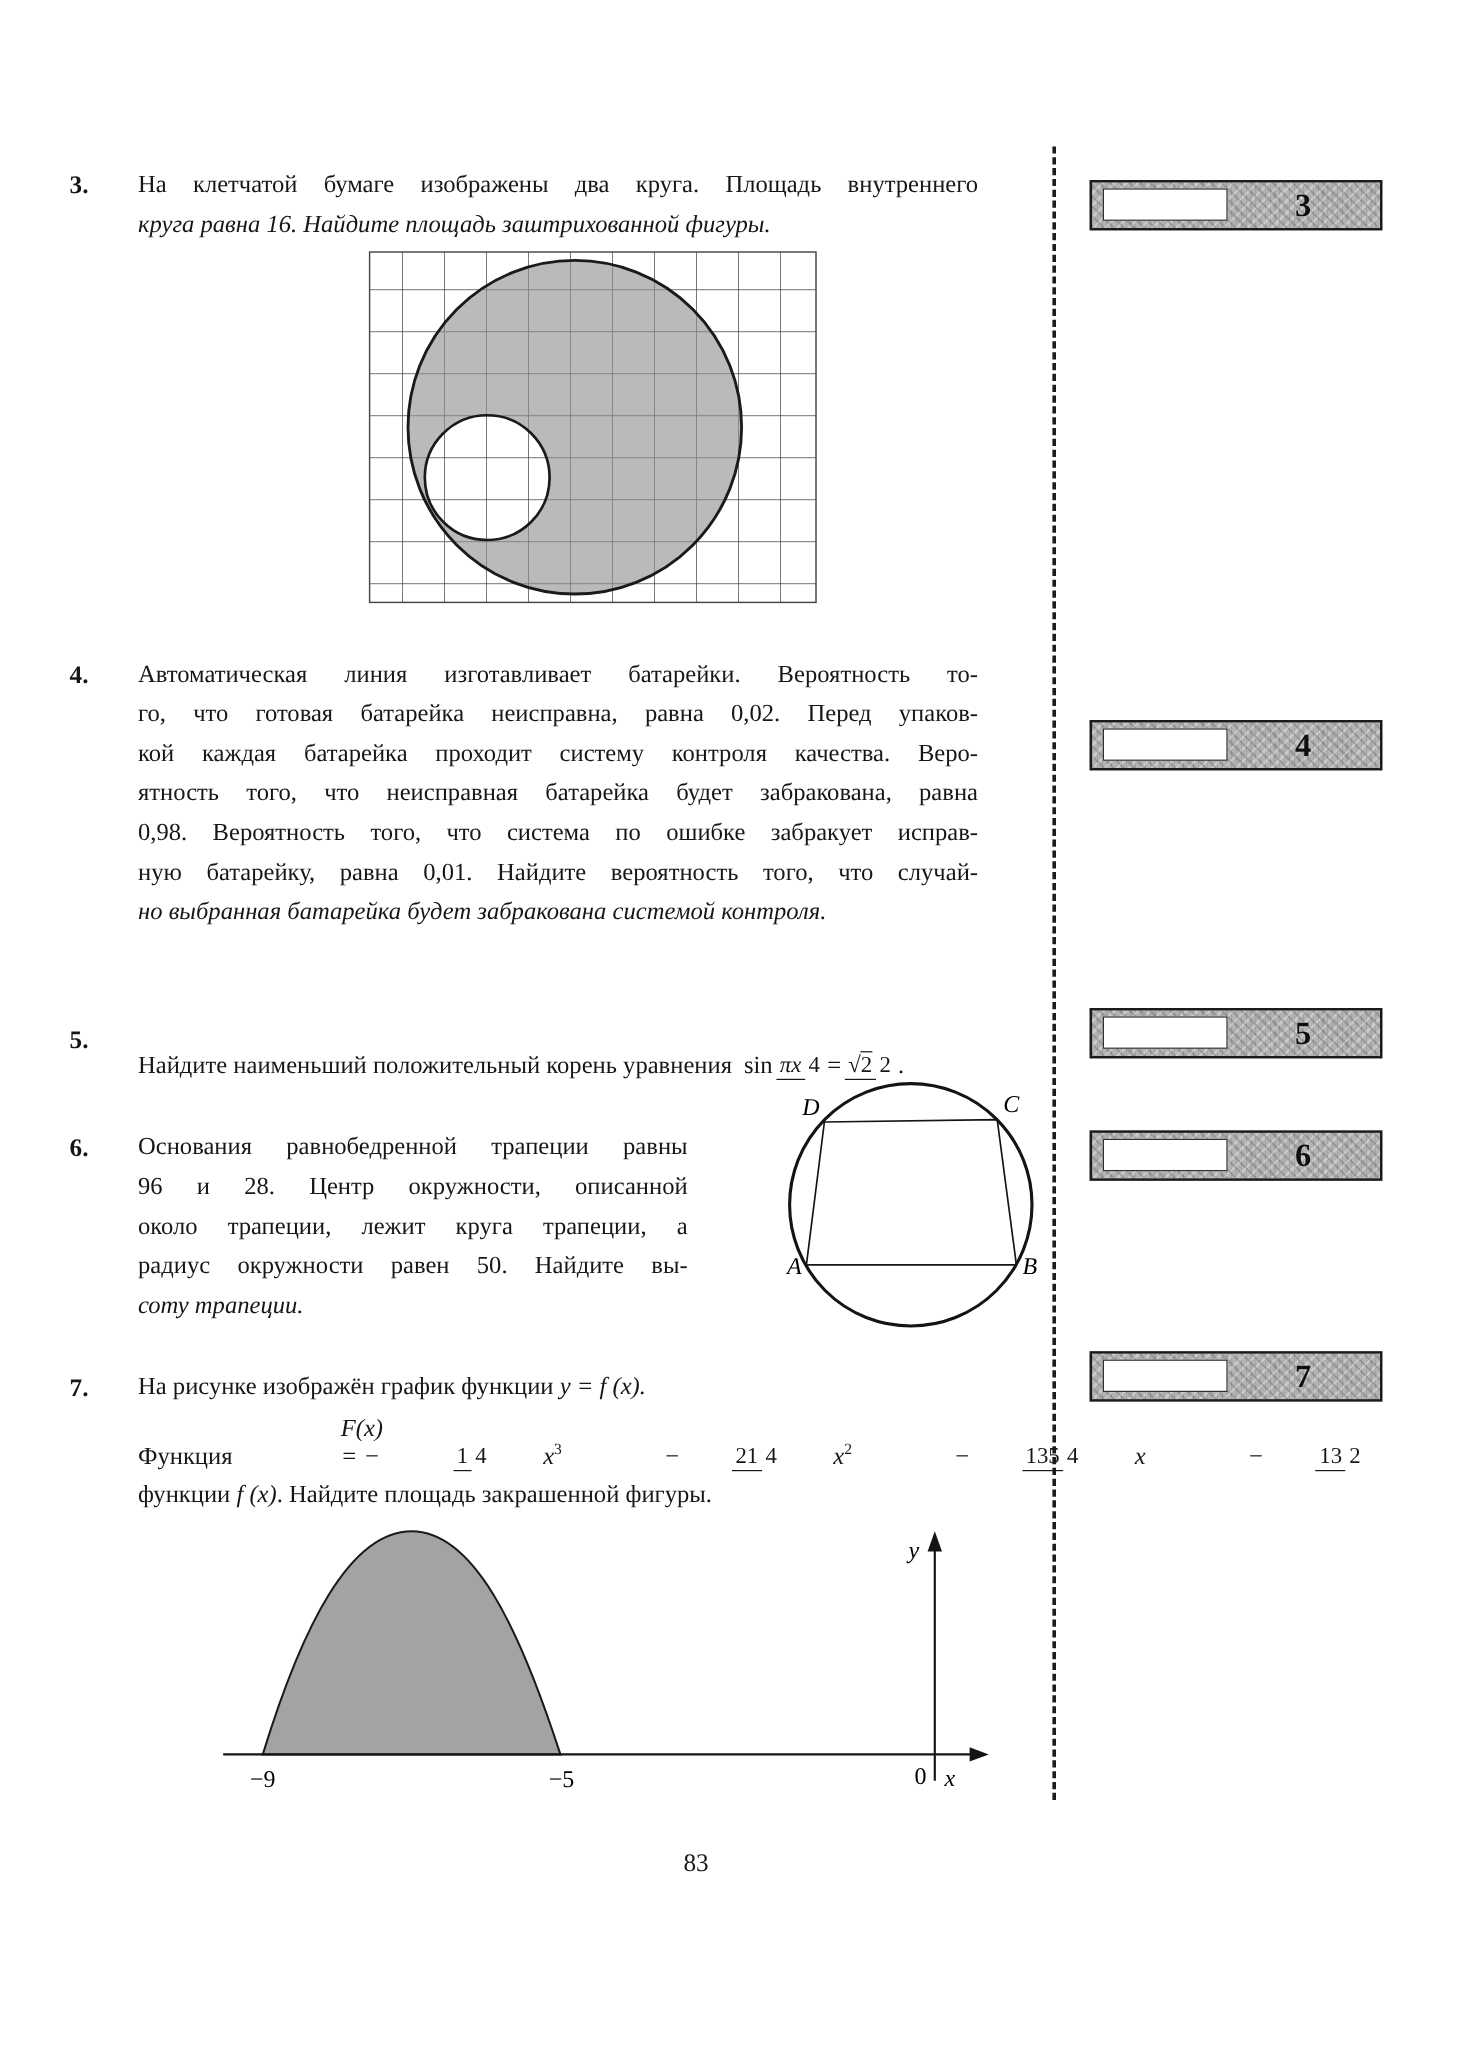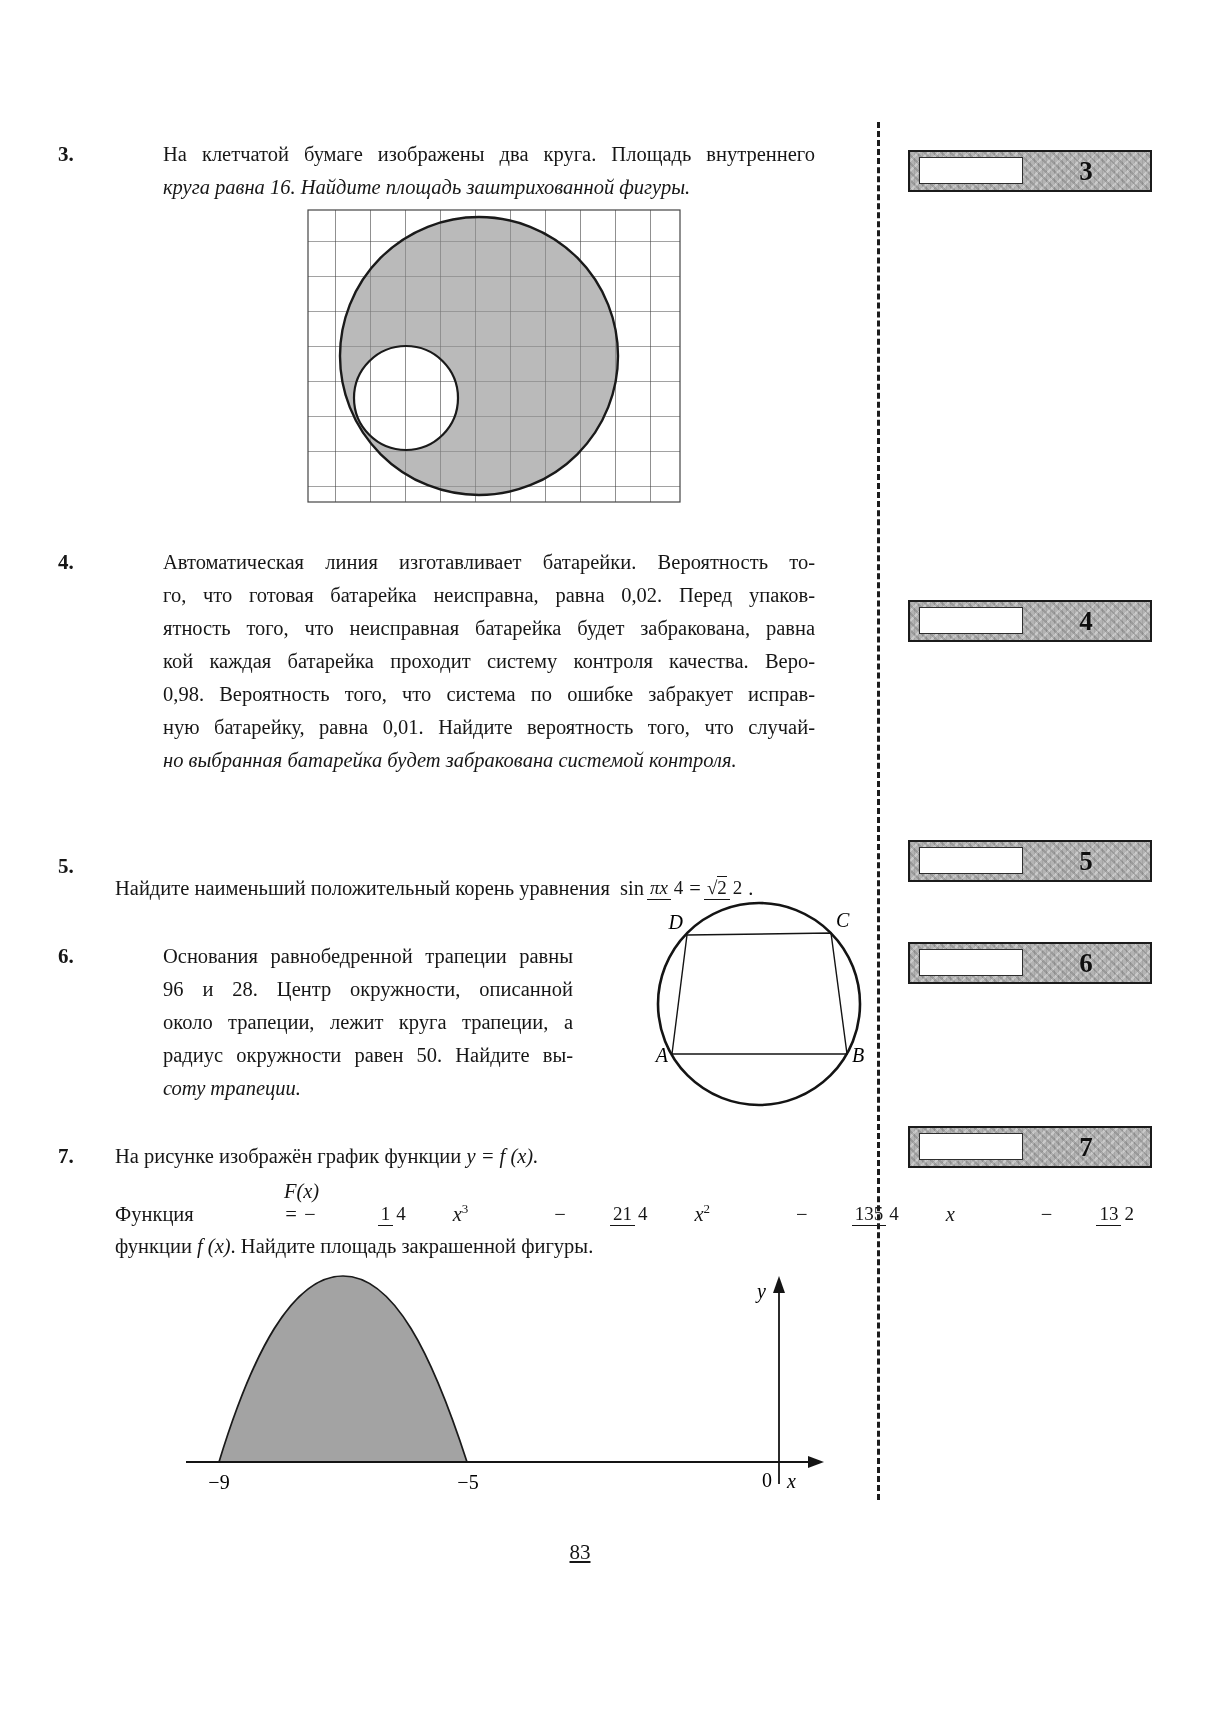--- a/index.html
+++ b/index.html
@@ -3,21 +3,21 @@
 <meta charset="utf-8">
 <style>
   html,body{margin:0;padding:0;background:#e8e8e8;}
   #page{
     position:relative;width:1216px;height:1712px;background:#ffffff;
     font-family:"Liberation Serif","DejaVu Serif",serif;color:#161616;
     overflow:hidden;margin:0 auto;
   }
   .pnum{position:absolute;font-weight:700;font-size:21px;line-height:33px;}
   .ptext{position:absolute;font-size:20.5px;line-height:33px;}
-  .jline{text-align:justify;text-align-last:justify;margin-left:48px;}
+  .jline{text-align:justify;text-align-last:justify;}
   .jline.last{text-align-last:left;font-style:italic;}
   i{font-style:italic;}
   
   .frac{display:inline-flex;flex-direction:row;text-align:center;
         vertical-align:middle;line-height:1.15;font-size:19px;margin:0 3px;}
   .frac .fn{border-bottom:1.7px solid #161616;padding:0 3px;}
   .frac .fd{padding:0 3px;}
   .mathrow{display:flex;align-items:flex-end;font-size:20.5px;}
   .overbar{border-top:1.7px solid #161616;}
   sup{font-size:13px;}
@@ -34,21 +34,21 @@
           repeating-linear-gradient(90deg, rgba(0,0,0,0.08) 0 1px, transparent 1px 4px);}
   .abox .white{position:absolute;left:9px;top:5px;width:102px;height:25px;
         background:#ffffff;border:1.6px solid #2e2e2e;}
   .abox .num{position:absolute;left:118px;right:6px;top:0;bottom:0;
         display:flex;align-items:center;justify-content:center;
         font-weight:700;font-size:27px;color:#0f0f0f;
         text-shadow:0 0 2px rgba(255,255,255,0.45);}
   
   svg text{font-family:"Liberation Serif","DejaVu Serif",serif;}
   #pageno{position:absolute;left:500px;top:1540px;width:160px;text-align:center;
-          font-size:21px;text-decoration:underline;}
+          font-size:21px;}
 </style>
 </head>
 <body>
 
 <div id="page">
 
   <div class="pnum" style="left:58px;top:138px;">3.</div>
   <div class="ptext" style="left:115px;top:138px;width:700px;">
     <div class="jline">На клетчатой бумаге изображены два круга. Площадь внутреннего</div>
     <div class="jline last">круга равна 16. Найдите площадь заштрихованной фигуры.</div>
@@ -63,22 +63,22 @@
     <rect x="8" y="4" width="372" height="292" fill="url(#grid)" stroke="#454545" stroke-width="1.2"></rect>
     <path fill-rule="evenodd" d="M318 150 a139 139 0 1 0 -278 0 a139 139 0 1 0 278 0 M158 192 a52 52 0 1 1 -104 0 a52 52 0 1 1 104 0" fill="#8f8f8f" fill-opacity="0.62"></path>
     <circle cx="179" cy="150" r="139" fill="none" stroke="#1a1a1a" stroke-width="2.4"></circle>
     <circle cx="106" cy="192" r="52" fill="none" stroke="#1a1a1a" stroke-width="2.2"></circle>
   </svg>
 
   <div class="pnum" style="left:58px;top:546px;">4.</div>
   <div class="ptext" style="left:115px;top:546px;width:700px;">
     <div class="jline">Автоматическая линия изготавливает батарейки. Вероятность то-</div>
     <div class="jline">го, что готовая батарейка неисправна, равна 0,02. Перед упаков-</div>
+    <div class="jline">кой каждая батарейка проходит систему контроля качества. Веро-</div>
     <div class="jline">ятность того, что неисправная батарейка будет забракована, равна</div>
-    <div class="jline">кой каждая батарейка проходит систему контроля качества. Веро-</div>
     <div class="jline">0,98. Вероятность того, что система по ошибке забракует исправ-</div>
     <div class="jline">ную батарейку, равна 0,01. Найдите вероятность того, что случай-</div>
     <div class="jline last">но выбранная батарейка будет забракована системой контроля.</div>
   </div>
 
   <div class="pnum" style="left:58px;top:850px;">5.</div>
   <div class="mathrow" style="position:absolute;left:115px;top:832px;height:68px;">
     <span>Найдите наименьший положительный корень уравнения</span>
     <span style="width:10px;"></span>
     <span>sin</span>

